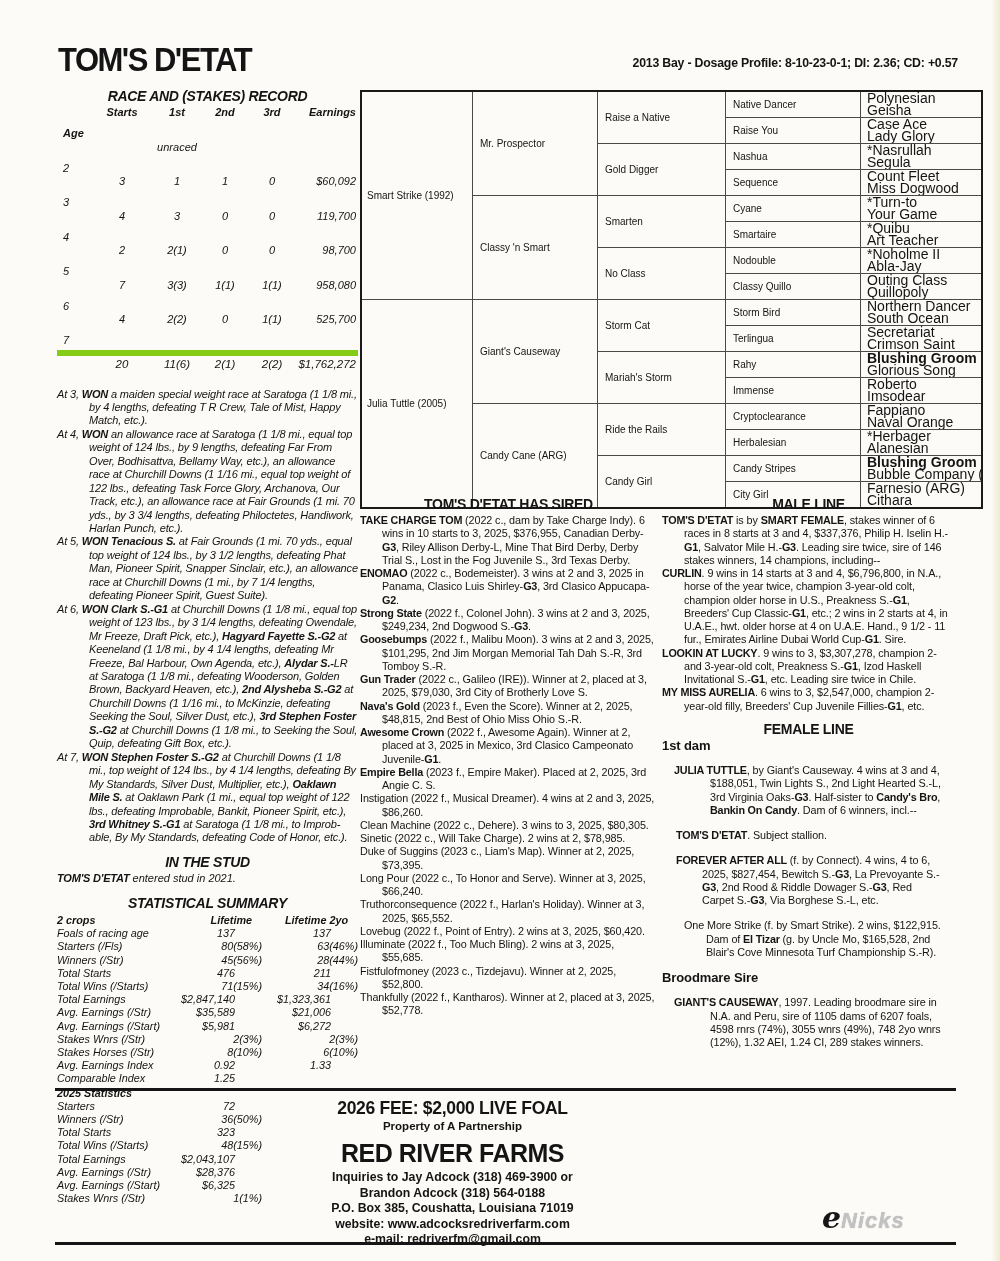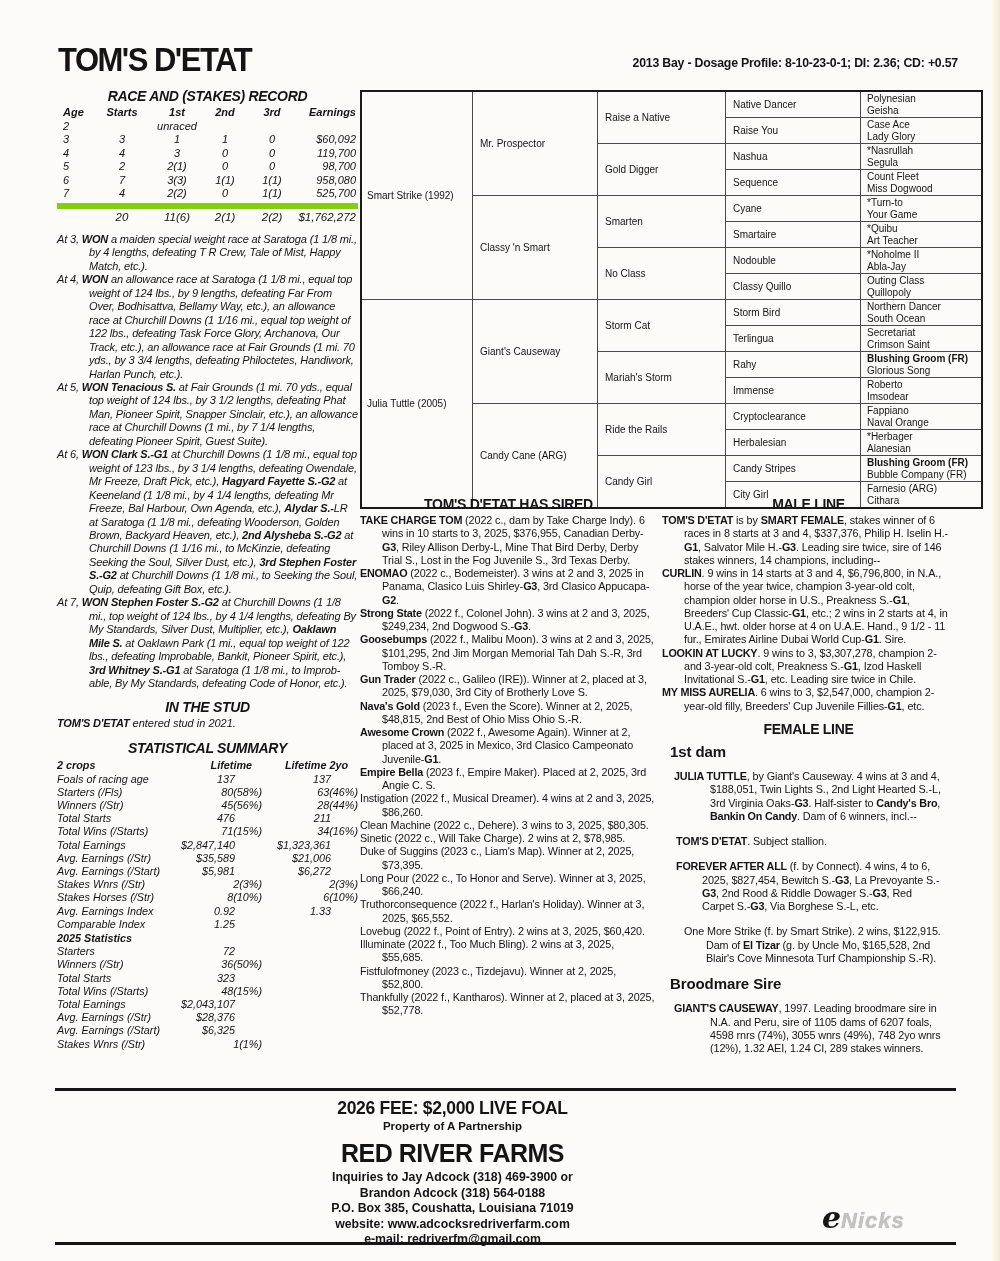--- a/index.html
+++ b/index.html
@@ -11,21 +11,21 @@
   
   .title{position:absolute;left:58px;top:42px;font-size:31px;font-weight:bold;
         letter-spacing:-1.5px;transform:scaleY(1.05);transform-origin:left top;}
   .dosage{position:absolute;right:42px;top:56px;font-size:12.3px;font-weight:600;letter-spacing:-0.2px;}
   
   .leftcol{position:absolute;left:57px;top:88px;width:301px;font-style:italic;}
   .sec-title{font-size:14px;font-weight:bold;text-align:center;letter-spacing:-0.3px;margin:0 0 2px 0;}
   .rr-grid{font-size:11px;line-height:13.5px;}
   .rr-row{display:grid;grid-template-columns:36px 58px 52px 44px 50px 1fr;}
   .rr-head{font-weight:bold;}
-  .rr-row .c0{text-align:left;padding-left:6px;}
+  .rr-row .c0{text-align:left;padding-left:6px;margin-top:21px;}
   .rr-row .c1,.rr-row .c2,.rr-row .c3,.rr-row .c4{text-align:center;}
   .rr-row .c5{text-align:right;padding-right:2px;}
   .rr-total{border-top:6px solid #84cc16;margin-top:2px;padding-top:2px;font-size:11.5px;}
   .paras{margin-top:9px;font-size:11px;line-height:13.45px;letter-spacing:-0.15px;}
   .para{padding-left:32px;text-indent:-32px;margin:0;}
   .stud-title{margin-top:9px;}
   .stud-line{font-size:11px;line-height:13px;margin-top:1px;}
   .stats-title{margin-top:10px;margin-bottom:3px;}
   .st-grid{font-size:10.8px;line-height:13.2px;}
   .st-row{display:grid;grid-template-columns:1fr 98px 96px;}
@@ -35,29 +35,29 @@
   .st-head .v{text-align:right;padding-right:10px;}
   .st-sub{font-weight:bold;font-size:10.8px;line-height:13.2px;margin-top:1px;}
   
   .pedigree{position:absolute;left:360px;top:90px;}
   table.ped{border-collapse:collapse;table-layout:fixed;width:586px;border:2px solid #1a1a1a;}
   table.ped td{border:1px solid #4a4a4a;vertical-align:middle;overflow:hidden;white-space:nowrap;}
   td.g1{width:104px;font-size:10px;padding-left:5px;}
   td.g2{width:116px;font-size:10px;padding-left:7px;}
   td.g3{width:119px;font-size:10px;padding-left:7px;}
   td.g4{width:126px;font-size:10px;padding-left:7px;}
-  td.g5{width:113px;font-size:10px;padding-left:6px;line-height:11.5px;}
+  td.g5{width:113px;font-size:14px;padding-left:6px;line-height:11.5px;}
   td.g5 div.pb{font-weight:bold;}
   tr.pedrow{height:25px;}
   
   .midcol{position:absolute;left:360px;top:496px;width:297px;}
   .rightcol{position:absolute;left:662px;top:496px;width:293px;}
   .txt{font-size:10.8px;line-height:13.25px;letter-spacing:-0.1px;}
   .hang{padding-left:22px;text-indent:-22px;margin:0;}
-  .fl-label{font-weight:bold;font-size:15px;margin:8px;}
+  .fl-label{font-weight:bold;font-size:13px;margin:0;}
   .fl-item-0{padding-left:36px;text-indent:-36px;margin:12px;}
   .fl-item-1{margin-left:14px;padding-left:26px;text-indent:-26px;}
   .fl-item-2{margin-left:22px;padding-left:22px;text-indent:-22px;}
   
   .rule{position:absolute;left:55px;width:901px;height:3px;background:#151515;}
   .rule-top{top:1088px;}
   .rule-bottom{top:1242px;}
   .footer{position:absolute;left:55px;top:1098px;width:795px;text-align:center;}
   .fee{font-size:17.5px;font-weight:bold;letter-spacing:-0.3px;}
   .property{font-size:11.5px;font-weight:bold;margin-top:1px;}

